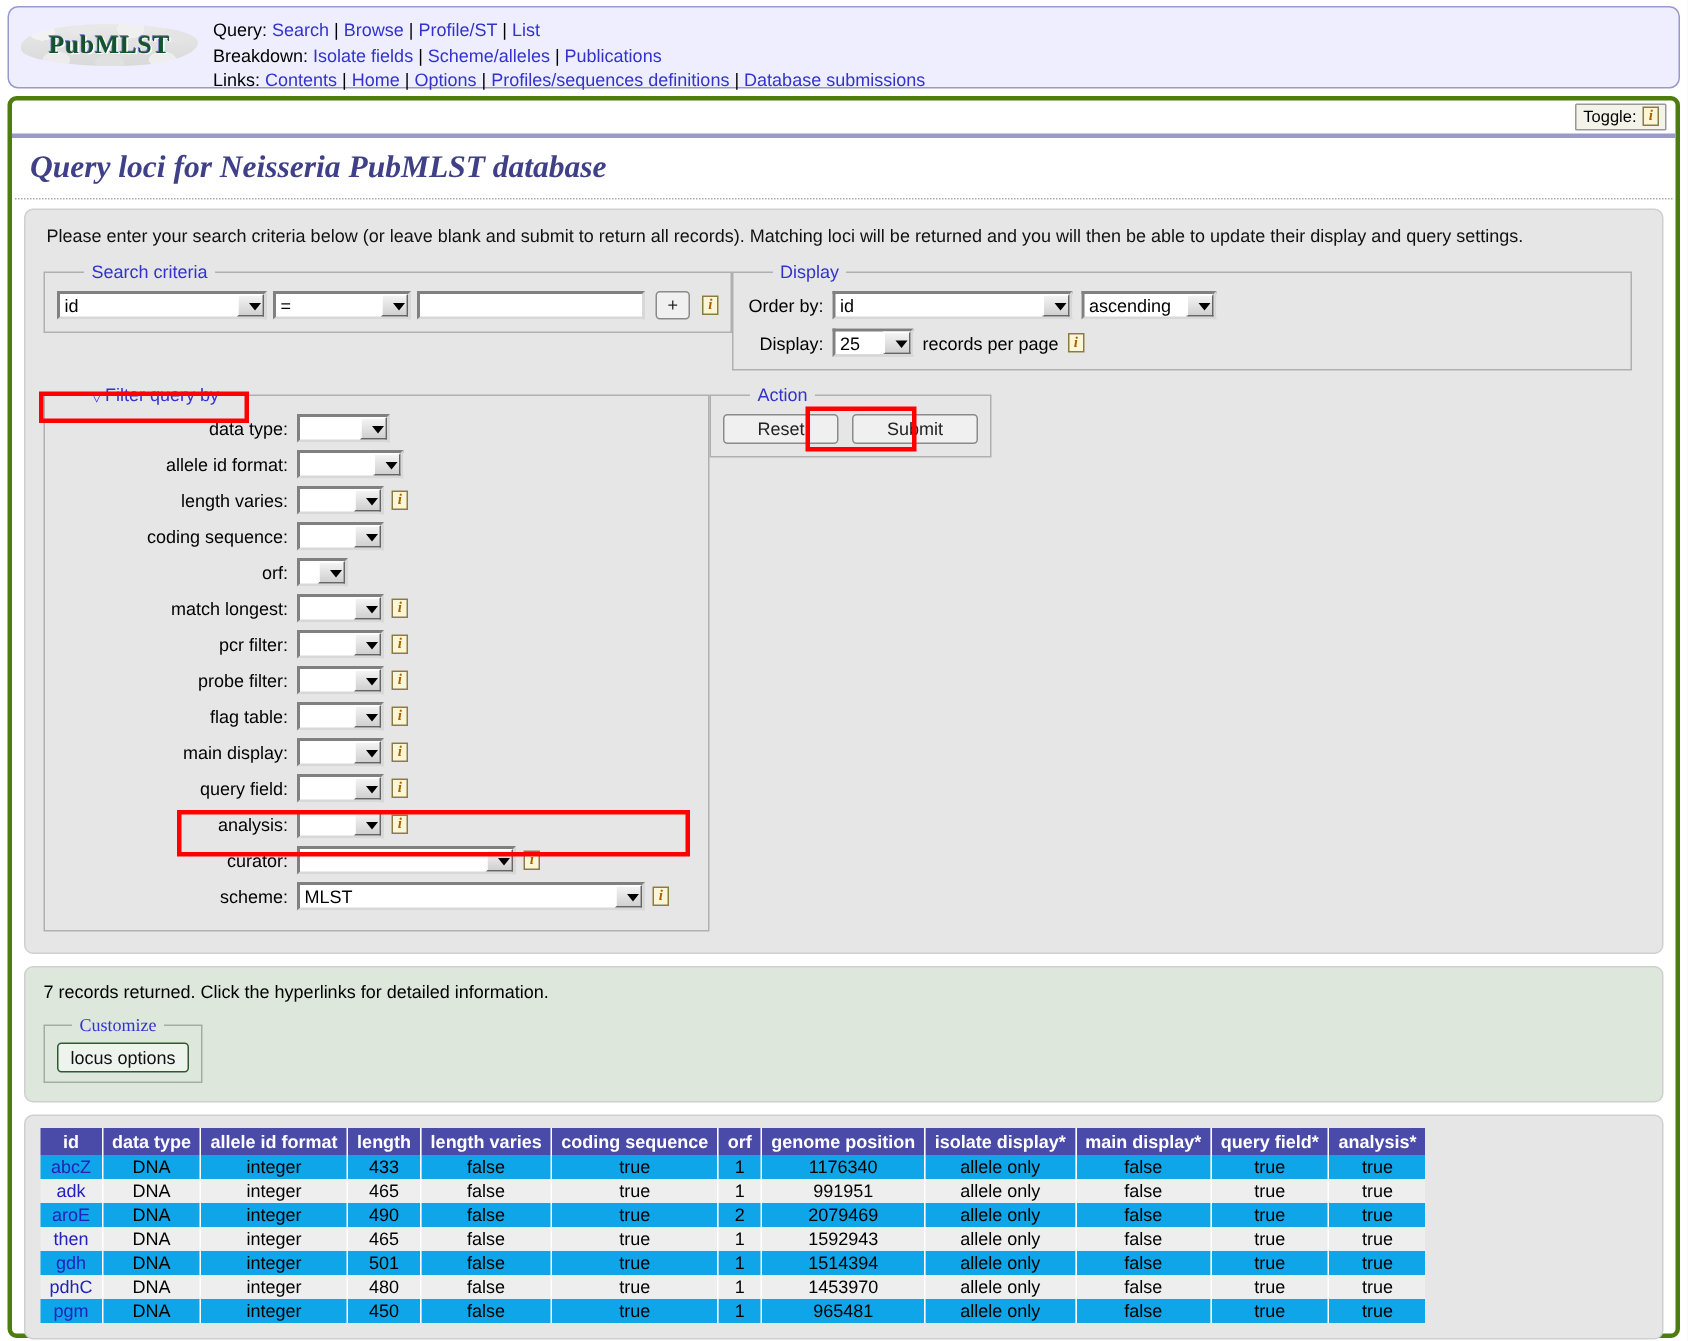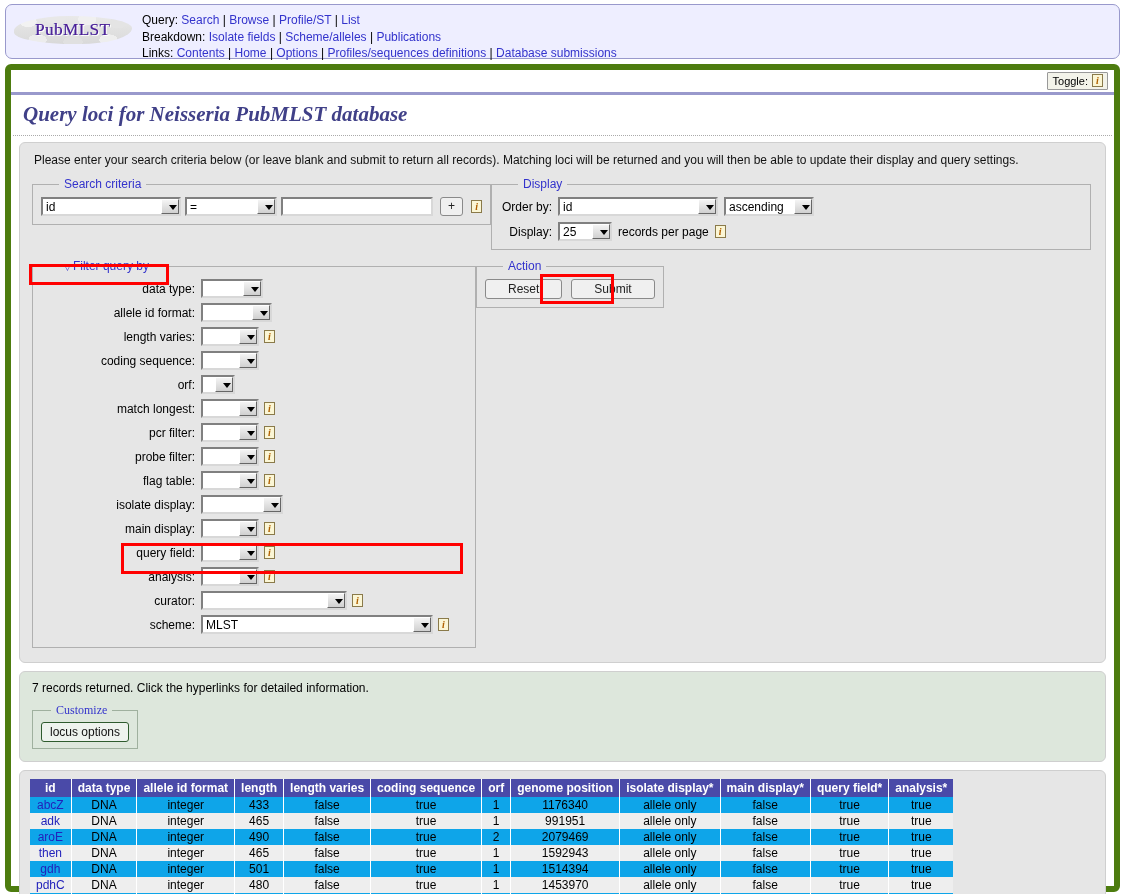--- a/index.html
+++ b/index.html
@@ -44,37 +44,37 @@
       radial-gradient(ellipse 15px 9px at 20% 85%, #ececec 60%, transparent 61%),
       radial-gradient(ellipse 16px 9px at 50% 92%, #e0e0e0 60%, transparent 61%),
       radial-gradient(ellipse 15px 9px at 80% 85%, #eeeeee 60%, transparent 61%),
       linear-gradient(#e9e9e9, #d9d9d9);
     border-radius: 48% 52% 46% 54% / 55% 45% 58% 42%;
     filter: blur(0.3px);
   }
   .logo-text {
     position: relative;
     font-family: "Liberation Serif", serif;
-    font-weight: normal;
+    font-weight: bold;
     font-size: 17px;
-    color: #4c1d95;
+    color: #14532d;
     letter-spacing: 0.5px;
     text-shadow: 1px 1px 0 #ffffff, -0.5px -0.5px 0 #6b6bbe;
     z-index: 2;
   }
   .navlines { margin-left: 8px; padding-top: 2px; line-height: 16.5px; }
   .navline { white-space: nowrap; font-size: 12px; }
   .navline .lbl { color: #000; }
   .navline a { color: #3333cc; text-decoration: none; }
   .navline .sep { color: #000; }
 
   
   .outer {
     margin: 5px 5px 0 5px;
-    border: 6px solid #4d7c0f;
+    border: 3px solid #4d7c0f;
     border-radius: 6px;
     background: #ffffff;
     padding: 0;
     height: 828px;
   }
   .toggle-row {
     height: 22px;
     display: flex; justify-content: flex-end; align-items: center;
     padding-right: 6px;
   }
@@ -424,24 +424,20 @@
               <div class="flbl">probe filter:</div>
               <span class="selwrap"><select class="sel" style="width: 58px;"><option></option></select></span>
               <span class="ibtn fi">i</span>
             </div>
             <div class="frow">
               <div class="flbl">flag table:</div>
               <span class="selwrap"><select class="sel" style="width: 58px;"><option></option></select></span>
               <span class="ibtn fi">i</span>
             </div>
             <div class="frow">
-              <div class="flbl">isolate display:</div>
-              <span class="selwrap"><select class="sel" style="width: 82px;"><option></option></select></span>
-            </div>
-            <div class="frow">
               <div class="flbl">main display:</div>
               <span class="selwrap"><select class="sel" style="width: 58px;"><option></option></select></span>
               <span class="ibtn fi">i</span>
             </div>
             <div class="frow">
               <div class="flbl">query field:</div>
               <span class="selwrap"><select class="sel" style="width: 58px;"><option></option></select></span>
               <span class="ibtn fi">i</span>
             </div>
             <div class="frow">

